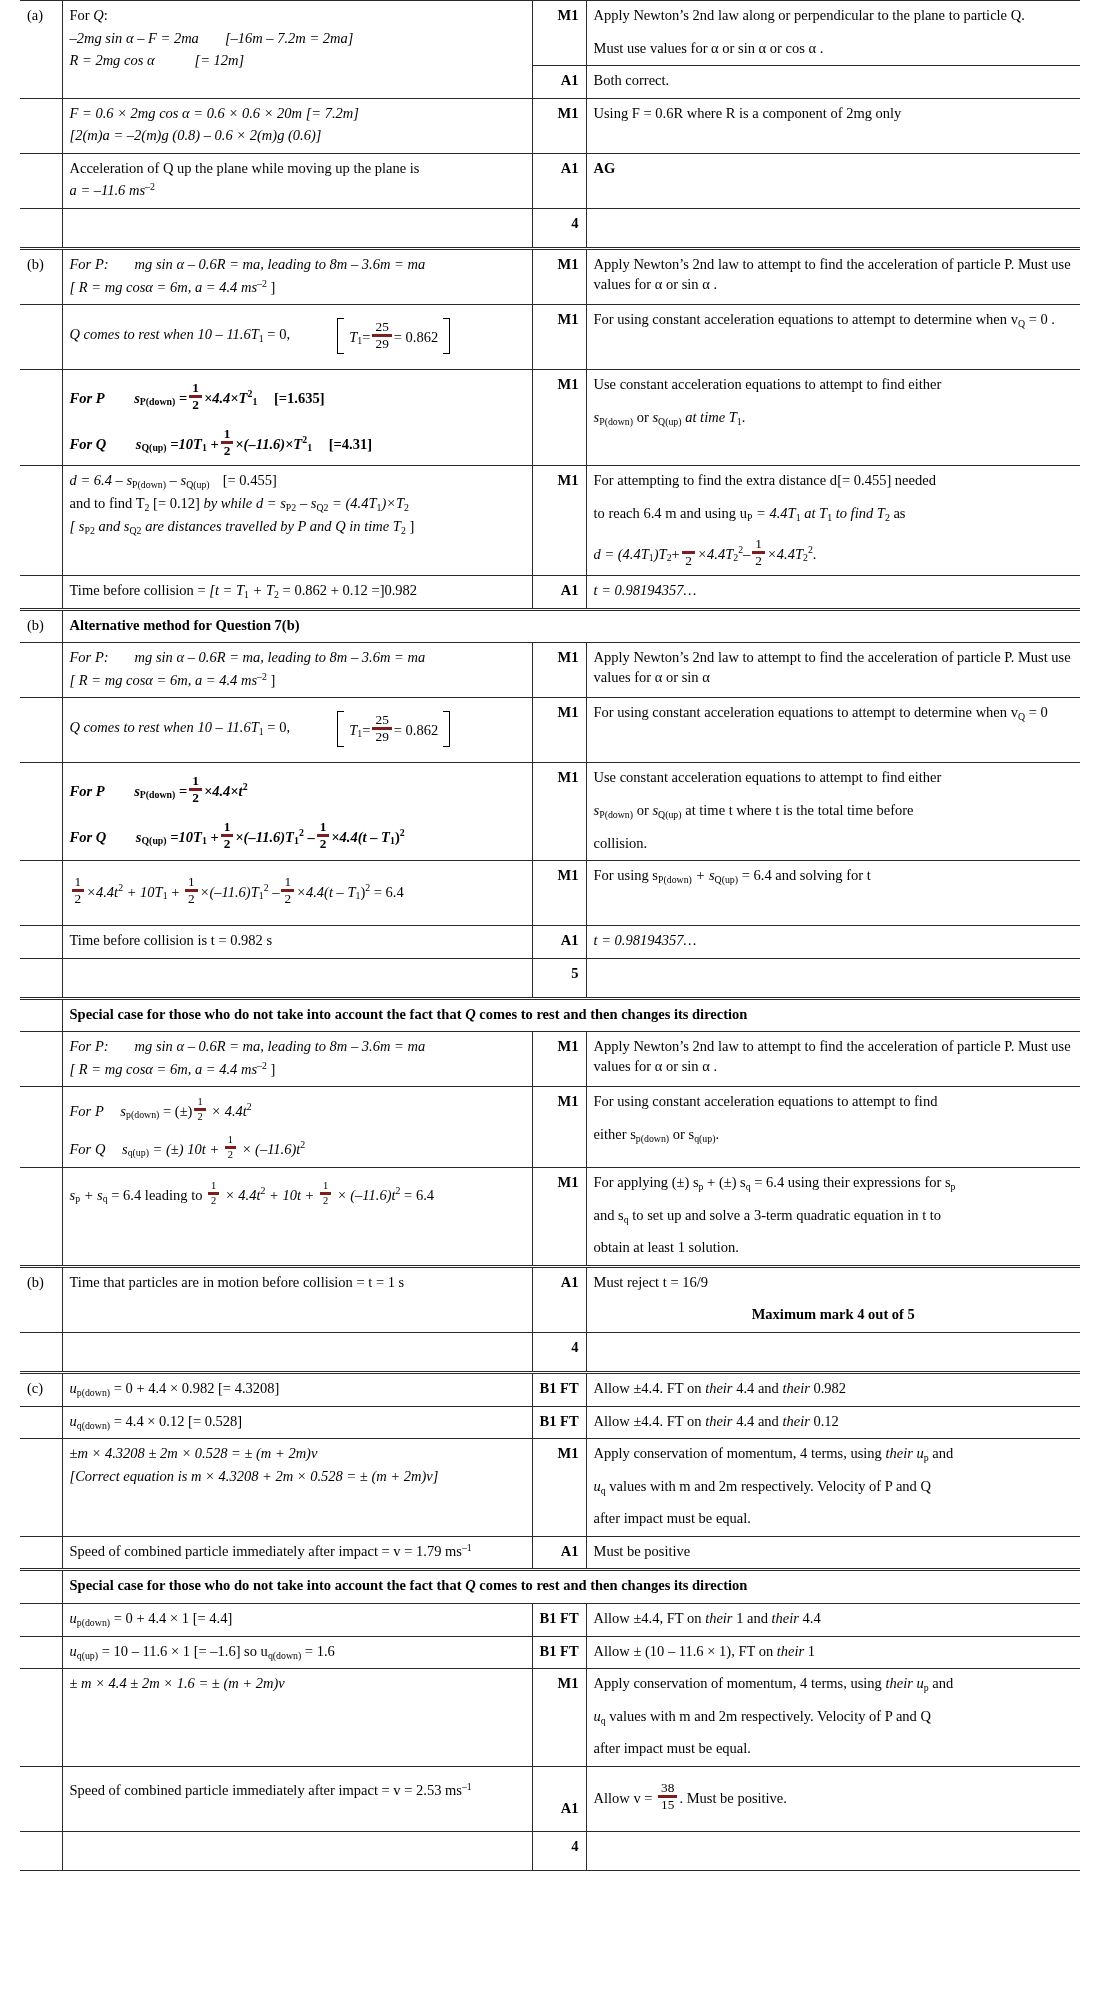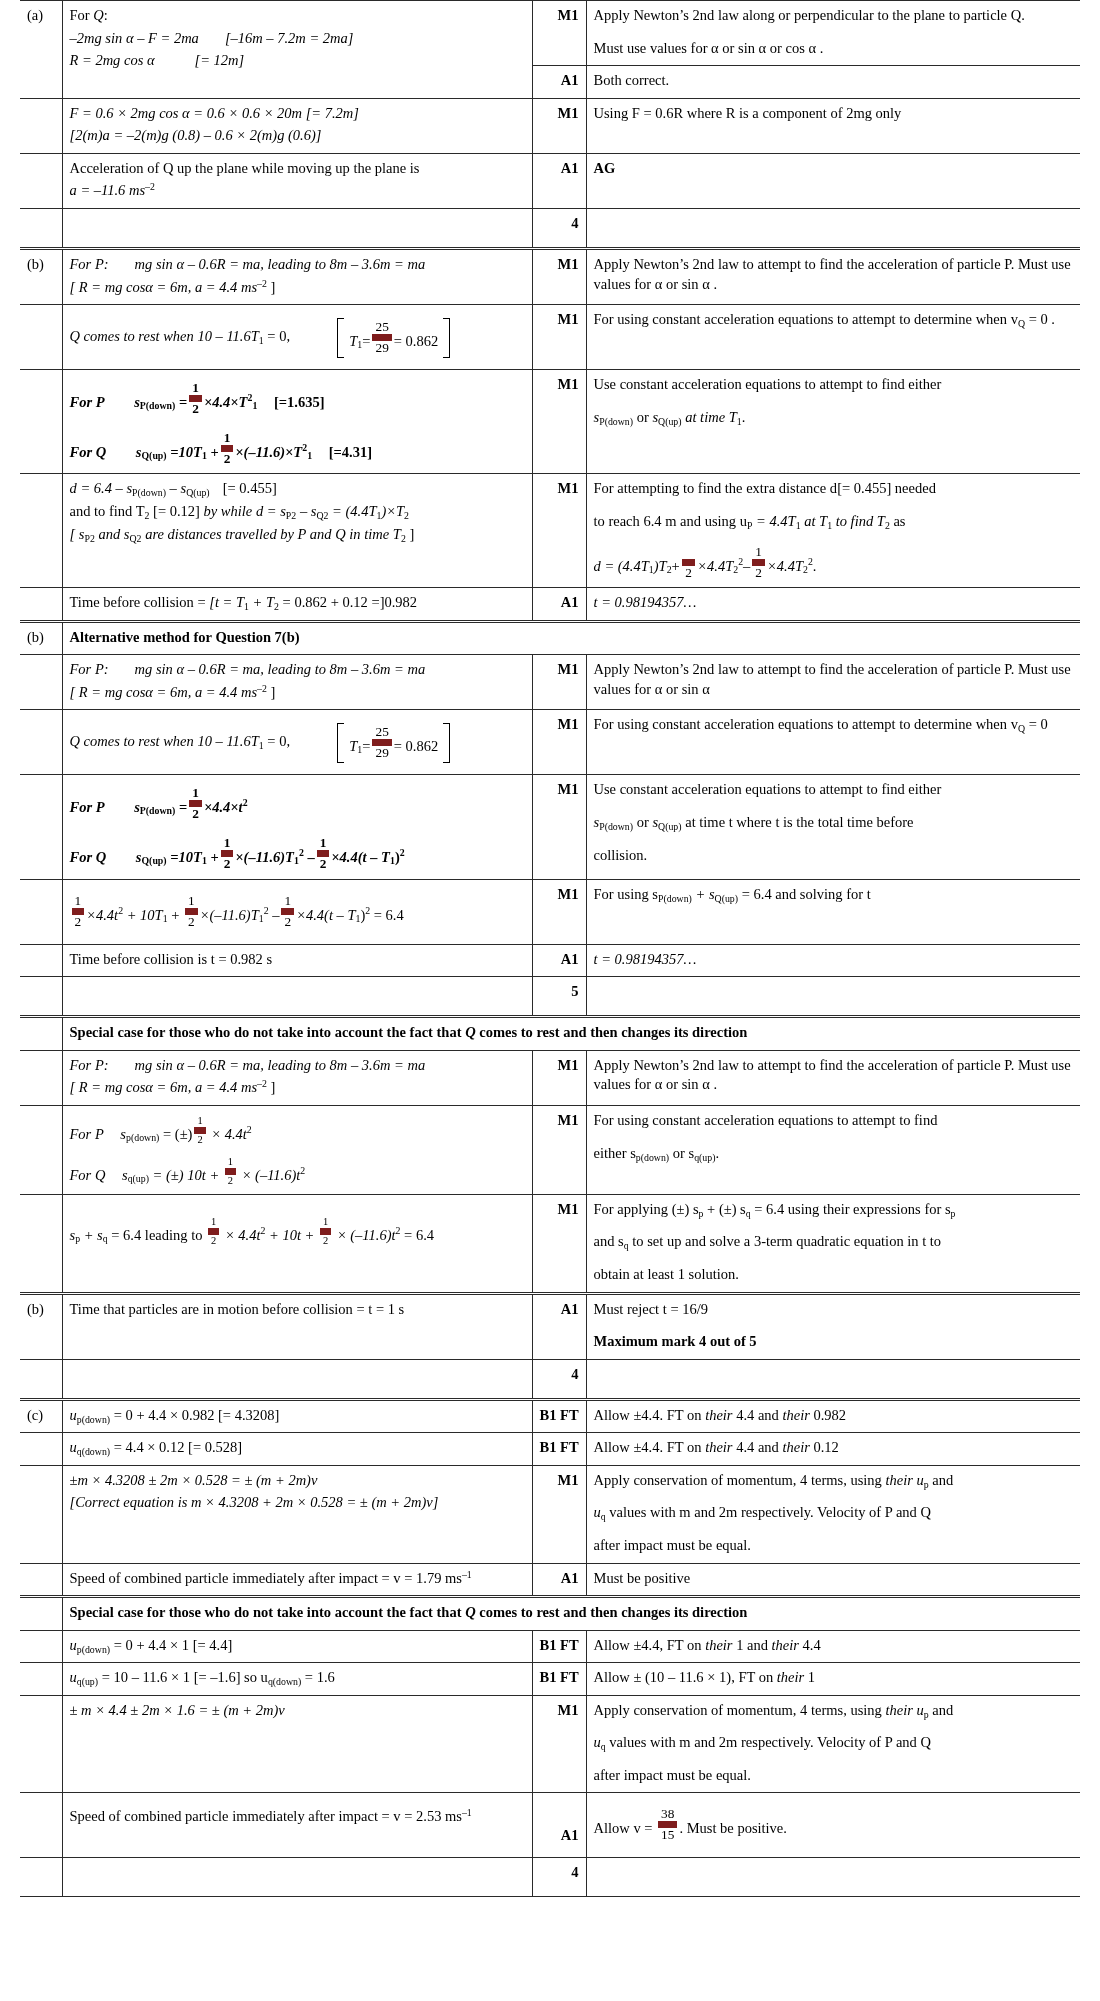--- a/index.html
+++ b/index.html
@@ -51,34 +51,34 @@
   .gap-l{display:inline-block;width:40px;}
 
   i,em{font-style:italic;}
 
   sub{font-size:.68em;vertical-align:-0.28em;line-height:0;font-style:normal;}
   sup{font-size:.68em;vertical-align:0.55em;line-height:0;font-style:normal;}
 
   
   .frac{display:inline-block;vertical-align:-0.48em;text-align:center;font-size:.92em;margin:0 2px;}
   .frac .n{display:block;padding:0 3px;line-height:1.05;text-align:center;}
-  .frac .d{display:block;border-top:7px solid #7f1d1d;padding:0 3px;line-height:1.1;}
+  .frac .d{display:block;border-top:3px solid #7f1d1d;padding:0 3px;line-height:1.1;}
   .frac.sm{font-size:.72em;vertical-align:-0.42em;}
 
   
   .bk{display:inline-block;position:relative;padding:2px 12px;vertical-align:middle;}
   .bk:before,.bk:after{
     content:"";position:absolute;top:0;bottom:0;width:6px;
     border-top:1.4px solid #000;border-bottom:1.4px solid #000;
   }
   .bk:before{left:0;border-left:1.4px solid #000;}
   .bk:after{right:0;border-right:1.4px solid #000;}
   .note-l{display:block;}
   .note-l+.note-l{margin-top:13px;}
-  .b{font-weight:bold;}
+  .b{font-weight:bold;text-align:center;}
 </style>
 </head>
 <body>
 
 <div class="page">
 <table class="ms">
   <colgroup>
     <col class="c-part">
         <col class="c-work">
         <col class="c-mark">
@@ -318,21 +318,21 @@
     <td class="mark">M1</td>
     <td class="note">
       <span class="note-l">For using constant acceleration equations to attempt to find</span>
       <span class="note-l"><span>either s</span><i><sub>p(down)</sub></i><span> or s</span><i><sub>q(up)</sub></i><span>.</span></span>
     </td>
   </tr>
 
   <tr>
     <td class="part"></td>
     <td class="work">
-      <span class="ln" style="margin-top:17px">
+      <span class="ln" style="margin-top:8px">
         <i>s</i><sub>p</sub><i> + s</i><sub>q</sub><span> = 6.4  leading to  </span><span class="frac sm"><span class="n">1</span><span class="d">2</span></span><i> × 4.4t</i><sup>2</sup><i> + 10t + </i><span class="frac sm"><span class="n">1</span><span class="d">2</span></span><i> × (–11.6)t</i><sup>2</sup><span> = 6.4</span>
       </span>
     </td>
     <td class="mark">M1</td>
     <td class="note">
       <span class="note-l"><span>For applying (±) s</span><i><sub>p</sub></i><span> + (±) s</span><i><sub>q</sub></i><span> = 6.4 using their expressions for s</span><i><sub>p</sub></i></span>
       <span class="note-l"><span>and s</span><i><sub>q</sub></i><span> to set up and solve a 3-term quadratic equation in t to</span></span>
       <span class="note-l">obtain at least 1 solution.</span>
     </td>
   </tr>

